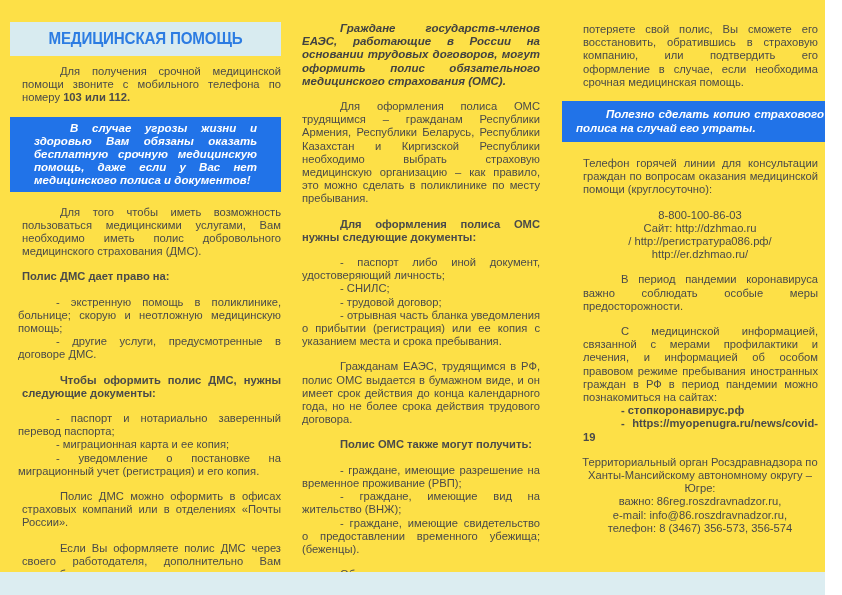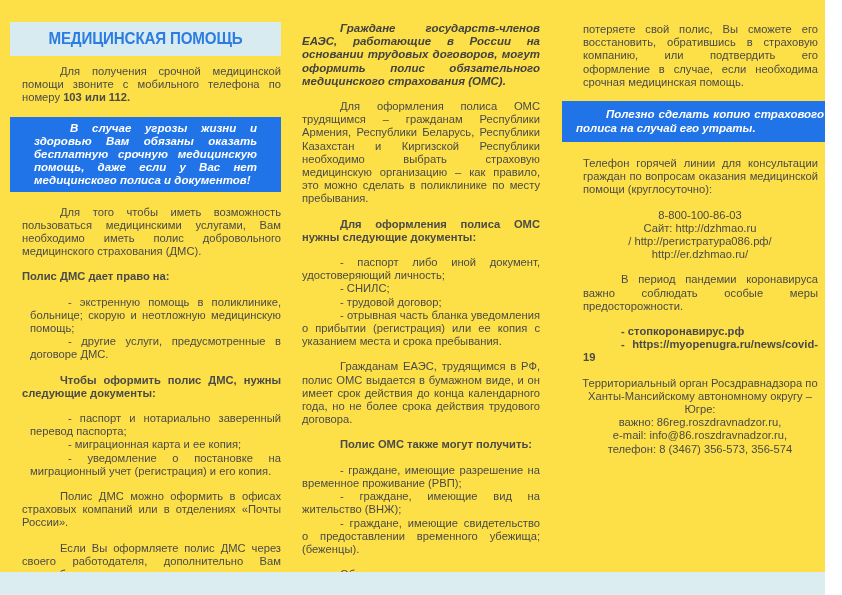--- a/index.html
+++ b/index.html
@@ -38,21 +38,21 @@
   }
 
   .p{margin:0 0 12px 0;text-indent:38px;}
   .li{margin:0;text-indent:38px;}
   .group{margin:0 0 12px 0;}
   .h{margin:12px 0;font-weight:bold;text-indent:38px;}
   .h.noind{text-indent:0;}
   .lead{font-weight:bold;font-style:italic;color:#424242;font-size:11.5px;}
 
   .col1 .inset{margin-left:12px;}
-  .col1 .group{margin-left:20px;}
+  .col1 .group{margin-left:8px;}
   .col1 .group .li{margin-left:0;}
   .col3 .pad{margin-left:21px;margin-right:20px;}
   .col3 .group{margin-left:21px;margin-right:20px;font-weight:bold;}
 
   .bluebox{
     background:#2173e8;
     color:#ffffff;
     font-weight:bold;font-style:italic;
     text-align:justify;
     padding:5px 24px;
@@ -131,20 +131,21 @@
 
   <div class="panel col3">
     <p class="p pad" style="text-indent:0;">потеряете свой полис, Вы сможете его восстановить, обратившись в страховую компанию, или подтвердить его оформление в случае, если необходима срочная медицинская помощь.</p>
     <div class="tipbox">Полезно сделать копию страхового полиса на случай его утраты.</div>
     <p class="p pad" style="text-indent:0;">Телефон горячей линии для консультации граждан по вопросам оказания медицинской помощи (круглосуточно):</p>
     <p class="center">8-800-100-86-03</p>
     <p class="center">Сайт: http://dzhmao.ru</p>
     <p class="center">/ http://регистратура086.рф/</p>
     <p class="center mb">http://er.dzhmao.ru/</p>
     <p class="p pad">В период пандемии коронавируса важно соблюдать особые меры предосторожности.</p>
+    <p class="p pad" style="margin-bottom:0;">С медицинской информацией, связанной с мерами профилактики и лечения, и информацией об особом правовом режиме пребывания иностранных граждан в РФ в период пандемии можно познакомиться на сайтах:</p>
     <div class="group">
       <p class="li">- стопкоронавирус.рф</p>
       <p class="li">- https://myopenugra.ru/news/covid-19</p>
     </div>
     <p class="center mt">Территориальный орган Росздравнадзора по Ханты-Мансийскому автономному округу – Югре:</p>
     <p class="center">важно: 86reg.roszdravnadzor.ru,</p>
     <p class="center">e-mail: info@86.roszdravnadzor.ru,</p>
     <p class="center">телефон: 8 (3467) 356-573, 356-574</p>
   </div>
 

